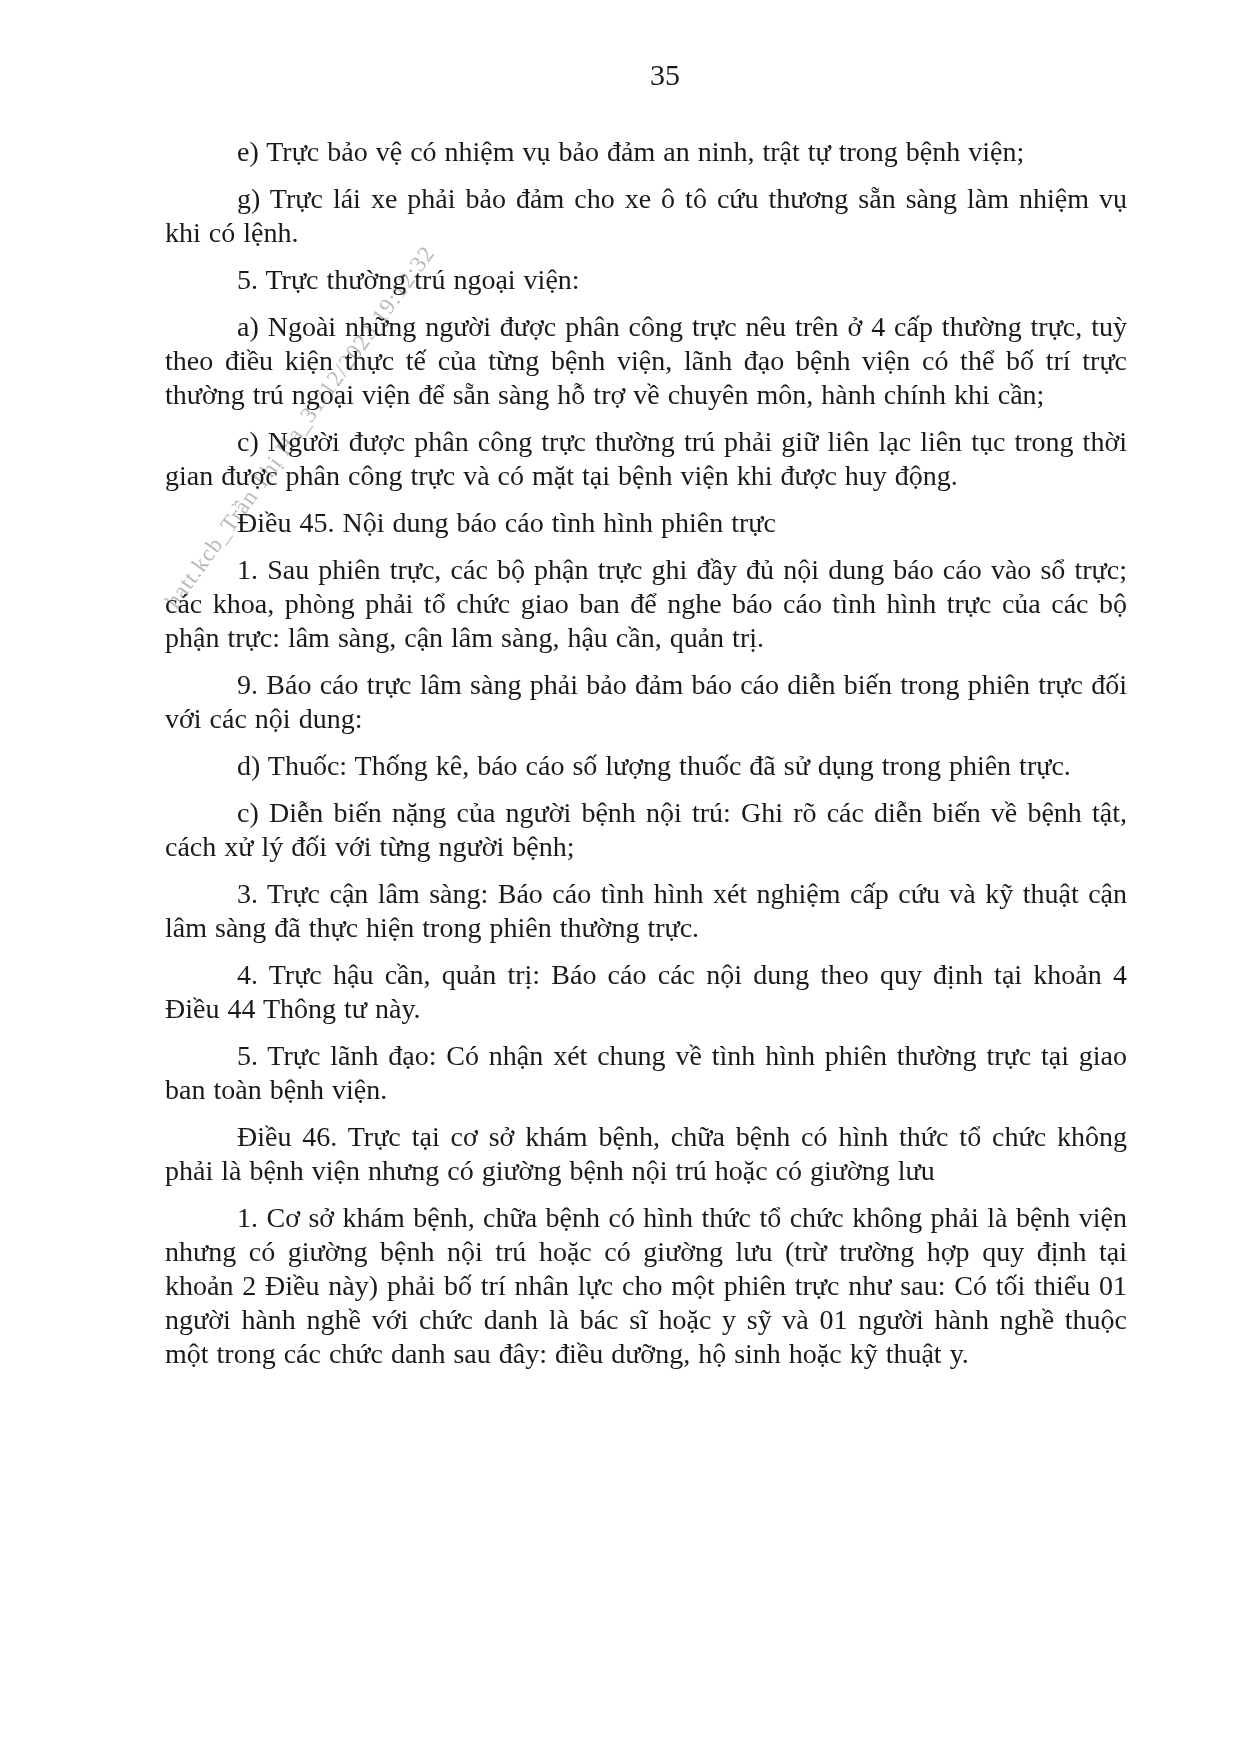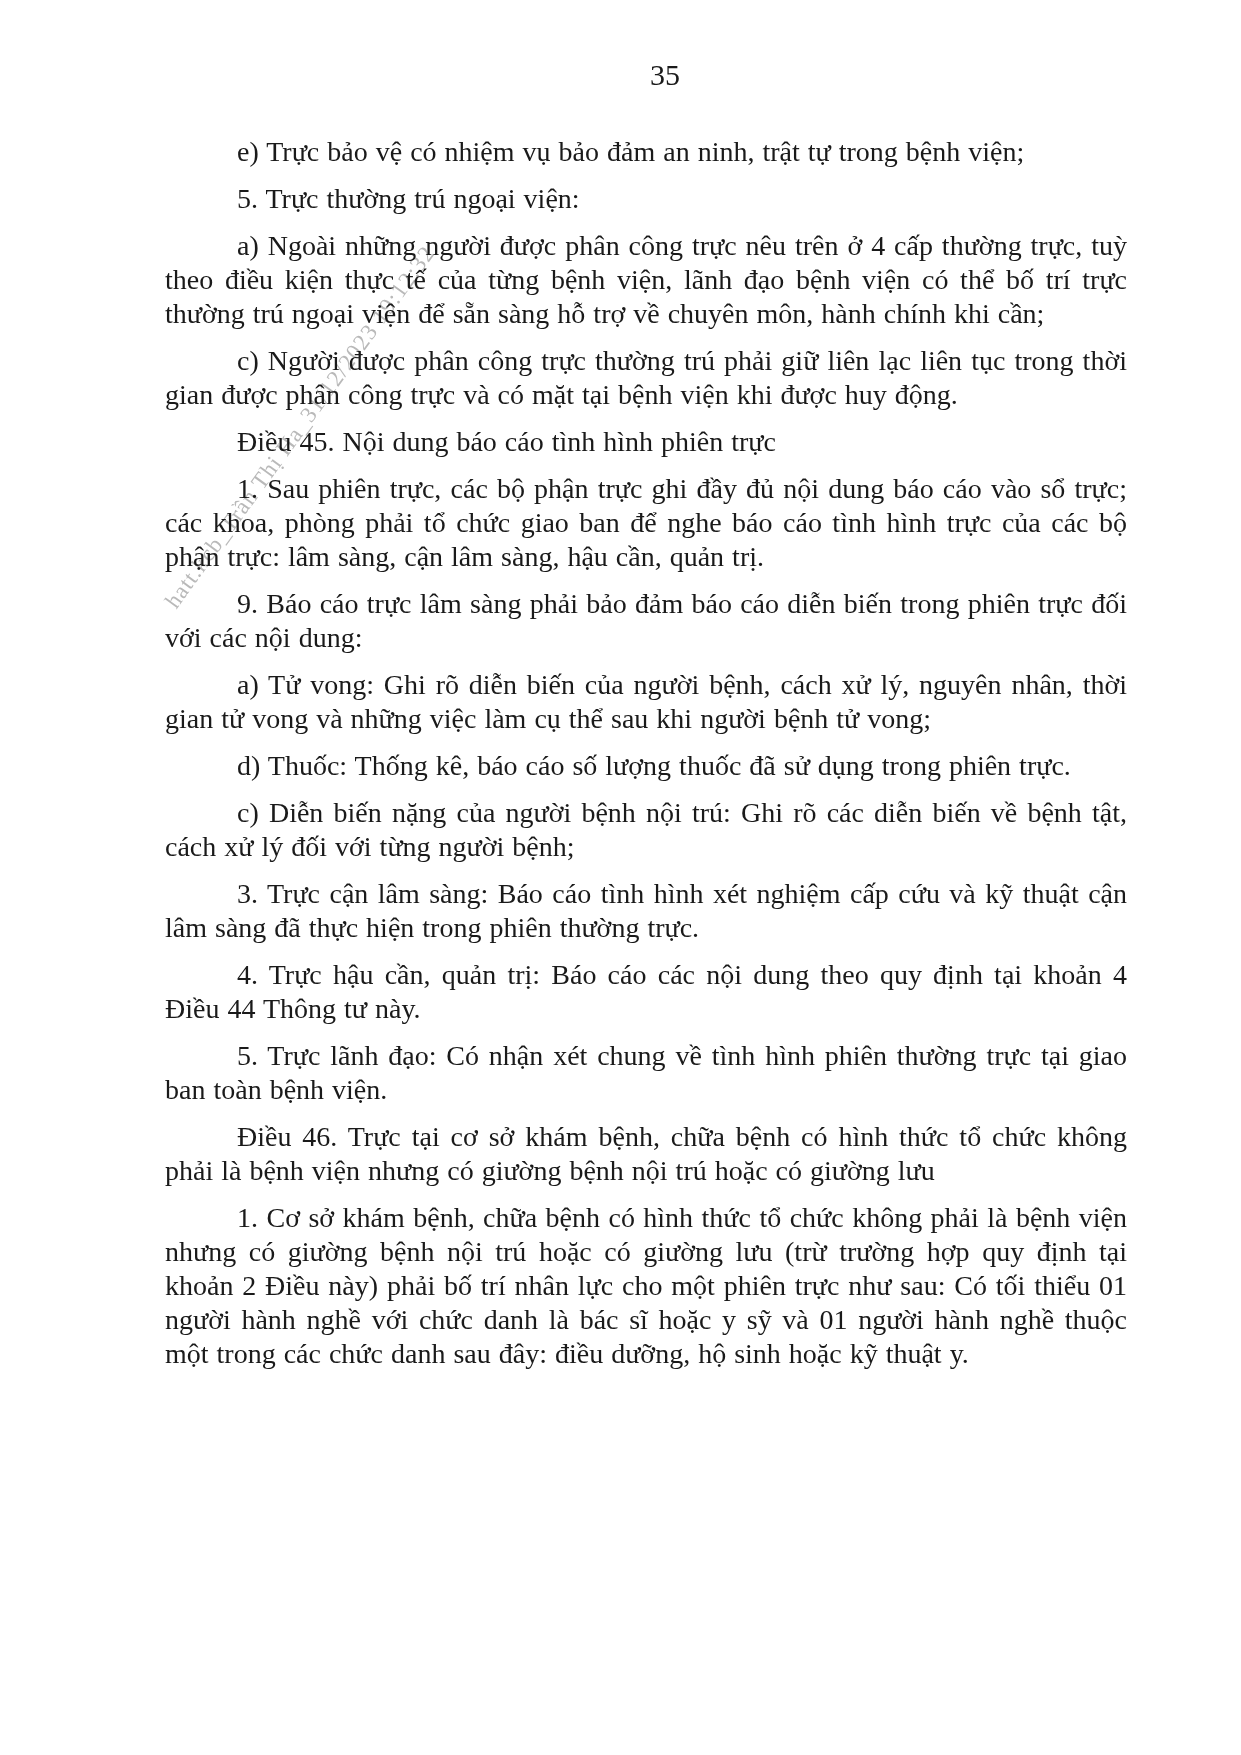--- a/index.html
+++ b/index.html
@@ -57,27 +57,27 @@
 </head>
 <body>
 
 <div class="page" style="background: rgb(255, 255, 255); color: rgb(26, 26, 26);">
   <div class="page-number">35</div>
 
   <div class="watermark" style="color: rgb(185, 185, 185);">hatt.kcb_Trần Thị Ha_31/12/2023 19:12:32</div>
 
   <div class="content">
       <p class="para body">e) Trực bảo vệ có nhiệm vụ bảo đảm an ninh, trật tự trong bệnh viện;</p>
+      <p class="para body">g) Trực lái xe phải bảo đảm cho xe ô tô cứu thương sẵn sàng làm nhiệm vụ khi có lệnh.</p>
       <p class="para body">5. Trực thường trú ngoại viện:</p>
       <p class="para body">a) Ngoài những người được phân công trực nêu trên ở 4 cấp thường trực, tuỳ theo điều kiện thực tế của từng bệnh viện, lãnh đạo bệnh viện có thể bố trí trực thường trú ngoại viện để sẵn sàng hỗ trợ về chuyên môn, hành chính khi cần;</p>
       <p class="para body">c) Người được phân công trực thường trú phải giữ liên lạc liên tục trong thời gian được phân công trực và có mặt tại bệnh viện khi được huy động.</p>
       <p class="para heading">Điều 45. Nội dung báo cáo tình hình phiên trực</p>
       <p class="para body">1. Sau phiên trực, các bộ phận trực ghi đầy đủ nội dung báo cáo vào sổ trực; các khoa, phòng phải tổ chức giao ban để nghe báo cáo tình hình trực của các bộ phận trực: lâm sàng, cận lâm sàng, hậu cần, quản trị.</p>
       <p class="para body">9. Báo cáo trực lâm sàng phải bảo đảm báo cáo diễn biến trong phiên trực đối với các nội dung:</p>
-      <p class="para body">a) Tử vong: Ghi rõ diễn biến của người bệnh, cách xử lý, nguyên nhân, thời gian tử vong và những việc làm cụ thể sau khi người bệnh tử vong;</p>
       <p class="para body">d) Thuốc: Thống kê, báo cáo số lượng thuốc đã sử dụng trong phiên trực.</p>
       <p class="para body">c) Diễn biến nặng của người bệnh nội trú: Ghi rõ các diễn biến về bệnh tật, cách xử lý đối với từng người bệnh;</p>
       <p class="para body">3. Trực cận lâm sàng: Báo cáo tình hình xét nghiệm cấp cứu và kỹ thuật cận lâm sàng đã thực hiện trong phiên thường trực.</p>
       <p class="para body">4. Trực hậu cần, quản trị: Báo cáo các nội dung theo quy định tại khoản 4 Điều 44 Thông tư này.</p>
       <p class="para body">5. Trực lãnh đạo: Có nhận xét chung về tình hình phiên thường trực tại giao ban toàn bệnh viện.</p>
       <p class="para heading">Điều 46. Trực tại cơ sở khám bệnh, chữa bệnh có hình thức tổ chức không phải là bệnh viện nhưng có giường bệnh nội trú hoặc có giường lưu</p>
       <p class="para body">1. Cơ sở khám bệnh, chữa bệnh có hình thức tổ chức không phải là bệnh viện nhưng có giường bệnh nội trú hoặc có giường lưu (trừ trường hợp quy định tại khoản 2 Điều này) phải bố trí nhân lực cho một phiên trực như sau: Có tối thiểu 01 người hành nghề với chức danh là bác sĩ hoặc y sỹ và 01 người hành nghề thuộc một trong các chức danh sau đây: điều dưỡng, hộ sinh hoặc kỹ thuật y.</p>
     </div>
 </div>
 

